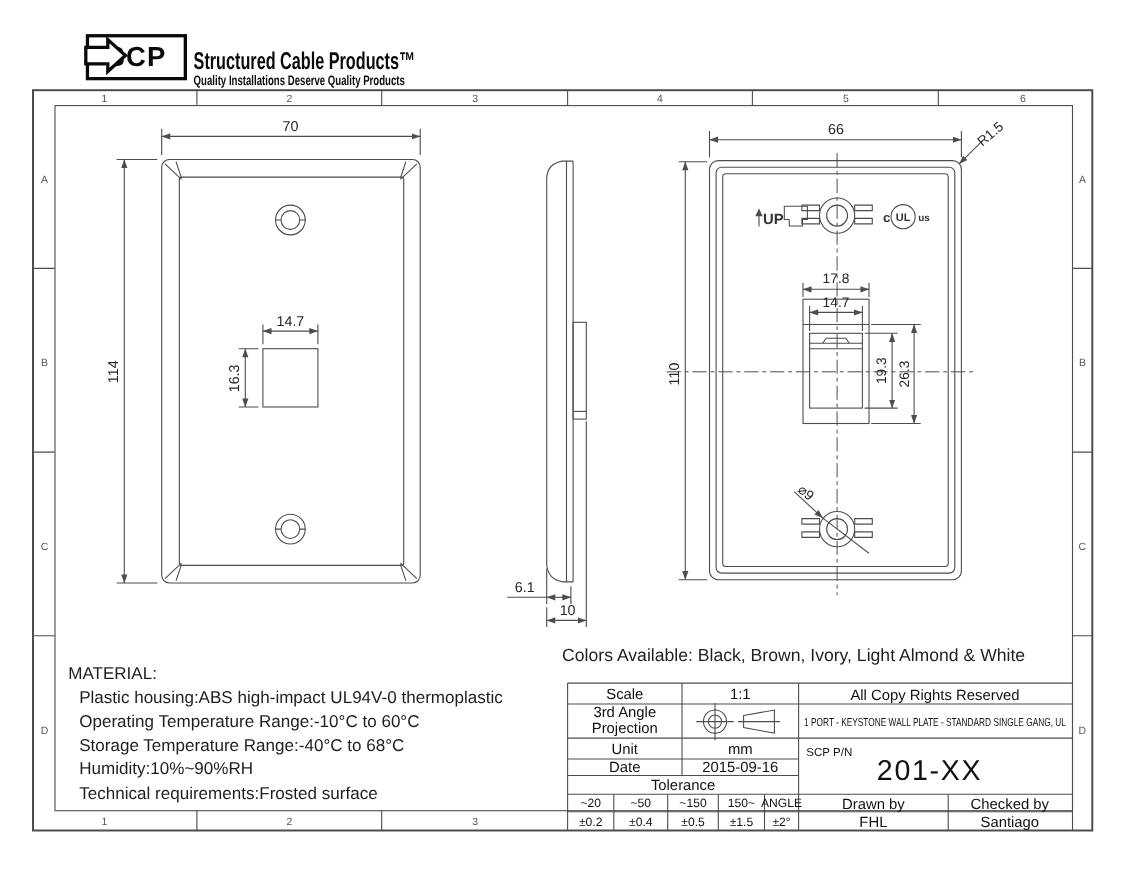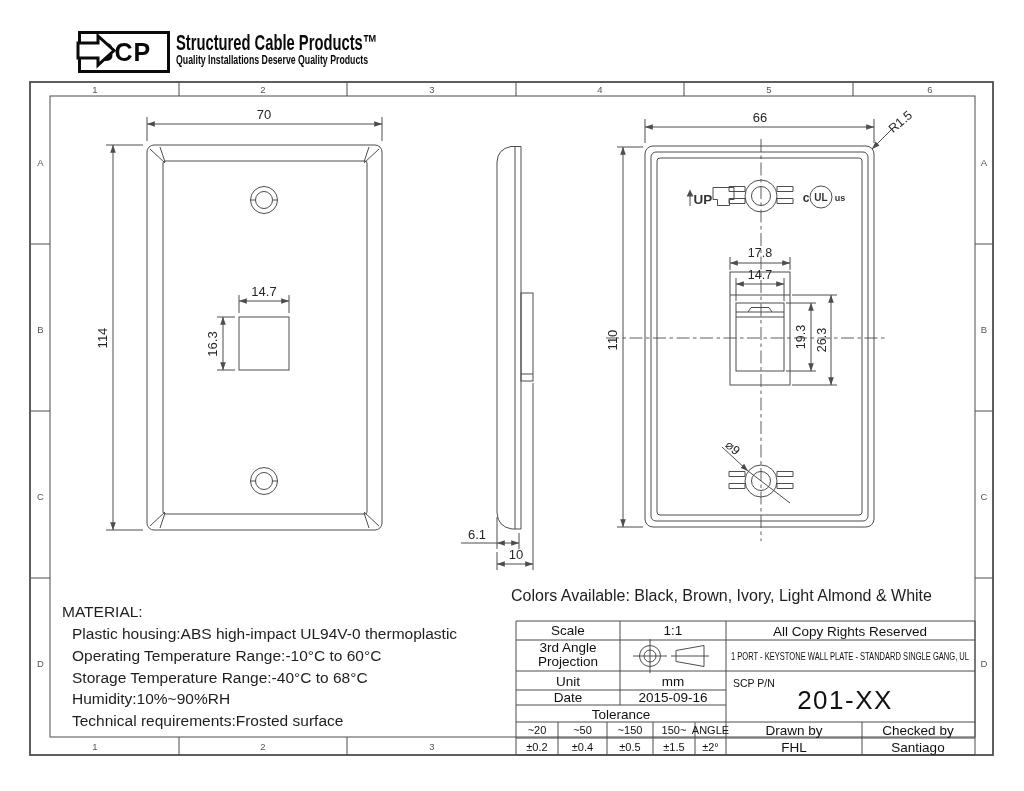--- a/index.html
+++ b/index.html
@@ -20,21 +20,21 @@
   .tbs{font-size:11px;fill:#111;text-anchor:middle;}
   .pn-lab{font-size:10.5px;fill:#111;}
   .pn{font-size:26px;fill:#111;text-anchor:middle;letter-spacing:1.5px;}
   .prod{font-size:10.5px;fill:#111;text-anchor:middle;}
   .mark-t{font-weight:bold;text-anchor:middle;fill:#333;}
   
   .logo{position:absolute;left:78px;top:31px;display:flex;align-items:flex-start;z-index:5;}
   .logo-box{width:86px;height:36px;border:3.5px solid #0a0a0a;display:flex;align-items:center;
             justify-content:center;font-weight:bold;font-size:25px;letter-spacing:1px;color:#0a0a0a;}
   .logo-arrow{margin-left:-2px;margin-top:2px;}
-  .logo-txt{margin-left:6px;margin-top:0;}
+  .logo-txt{margin-left:6px;margin-top:13px;}
   .logo-name{font-size:22px;font-weight:bold;color:#0a0a0a;white-space:nowrap;
              transform:scaleX(0.67);transform-origin:0 0;line-height:23px;}
   .logo-tag{font-size:12.5px;font-weight:bold;color:#0a0a0a;white-space:nowrap;
             transform:scaleX(0.70);transform-origin:0 0;line-height:13px;}
 </style>
 </head>
 <body>
 
 <div class="sheet">
 

